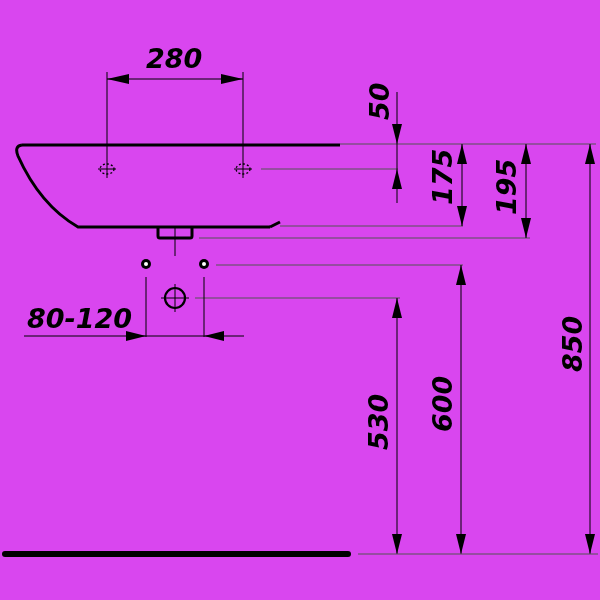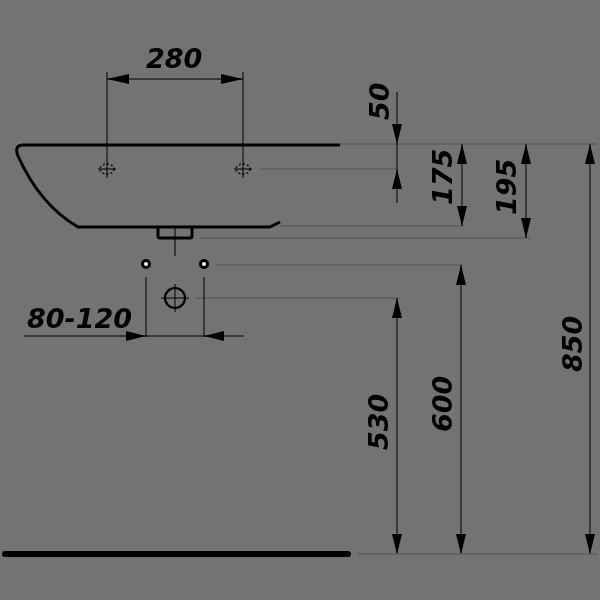--- a/index.html
+++ b/index.html
@@ -1,16 +1,16 @@
 <!DOCTYPE html>
 <html><head>
 <meta charset="utf-8">
 <style>
   html, body { margin: 0; padding: 0; background: #ffffff; }
-  #canvas { position: relative; width: 600px; height: 600px; background: #737373; overflow: hidden; }
+  #canvas { position: relative; width: 600px; height: 600px; background: #d946ef; overflow: hidden; }
   svg { position: absolute; left: 0; top: 0; }
   .dim-text {
     font-family: "DejaVu Sans", sans-serif;
     font-weight: bold;
     font-style: italic;
     font-size: 27px;
     fill: #000000;
   }
   .thin { stroke: #000000; stroke-width: 1; fill: none; }
   .ext { stroke: #555555; stroke-width: 1.2; fill: none; }

